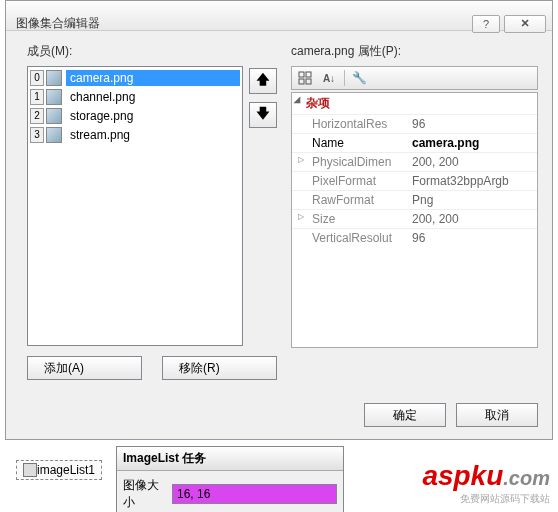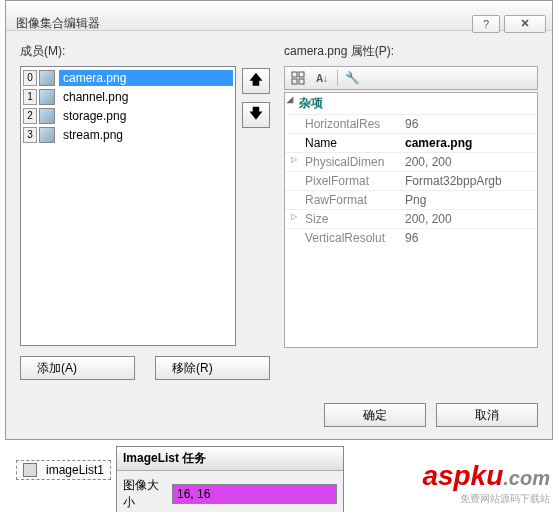--- a/index.html
+++ b/index.html
@@ -4,21 +4,21 @@
   <style>
     * { box-sizing: border-box; margin: 0; padding: 0; }
     body { font-family: "Microsoft YaHei", Tahoma, sans-serif; font-size: 12px; background: #fff; width: 558px; height: 512px; position: relative; }
     
     .dialog { position: absolute; top: 0; left: 5px; width: 548px; height: 440px; border: 1px solid #999; background: #f0f0f0; }
     .titlebar { height: 30px; background: linear-gradient(#fdfdfd, #e8e8e8); border-bottom: 1px solid #ccc; display: flex; align-items: center; padding: 16px 6px 0 10px; }
     .titlebar-text { flex: 1; color: #333; }
     .titlebar-btn { width: 28px; height: 18px; border: 1px solid #aaa; background: linear-gradient(#fff, #eee); margin-left: 4px; display: flex; align-items: center; justify-content: center; font-size: 11px; color: #555; border-radius: 2px; cursor: pointer; }
     .titlebar-btn.close { width: 42px; font-weight: bold; }
     
-    .dialog-body { padding: 12px 14px; height: calc(100% - 30px); }
+    .dialog-body { padding: 12px 14px; height: calc(100% - 30px); margin-left: 7px; }
     .columns { display: flex; gap: 14px; height: 340px; }
     .col-left { width: 250px; }
     .col-right { flex: 1; }
     .col-label { color: #333; margin-bottom: 6px; display: block; }
     
     .members-wrap { display: flex; gap: 6px; height: 280px; }
     .members-list { flex: 1; border: 1px solid #828790; background: #fff; padding: 2px; }
     .member-row { display: flex; align-items: center; height: 18px; margin-bottom: 1px; }
     .member-row.selected .member-name { background: #3399ff; color: #fff; }
     .member-idx { width: 14px; height: 16px; border: 1px solid #999; background: #f0f0f0; text-align: center; font-size: 10px; line-height: 14px; margin-right: 2px; }
@@ -30,34 +30,34 @@
     
     .bottom-btns { display: flex; gap: 20px; margin-top: 10px; }
     .btn { height: 24px; border: 1px solid #828790; background: linear-gradient(#fff,#e8e8e8); padding: 0 16px; cursor: pointer; font-size: 12px; line-height: 22px; }
     .btn.wide { flex: 1; }
     
     .prop-toolbar { height: 24px; border: 1px solid #aaa; background: linear-gradient(#fdfdfd,#e6e6e6); display: flex; align-items: center; padding: 0 4px; gap: 6px; margin-bottom: 2px; }
     .tb-icon { width: 18px; height: 18px; display: flex; align-items: center; justify-content: center; color: #555; cursor: pointer; }
     .tb-sep { width: 1px; height: 16px; background: #bbb; }
     
     .prop-grid { border: 1px solid #aaa; background: #fff; height: 256px; font-size: 12px; }
-    .prop-cat { background: #fff; padding: 2px 4px 2px 14px; font-weight: bold; color: #0f766e; position: relative; }
+    .prop-cat { background: #fff; padding: 2px 4px 2px 14px; font-weight: bold; color: #b91c1c; position: relative; }
     .prop-cat::before { content: "◢"; position: absolute; left: 2px; font-size: 8px; color: #666; }
     .prop-row { display: flex; border-top: 1px solid #eee; }
     .prop-key { width: 116px; padding: 2px 4px 2px 20px; color: #888; position: relative; }
     .prop-key.expandable::before { content: "▷"; position: absolute; left: 6px; font-size: 8px; color: #888; }
     .prop-val { flex: 1; padding: 2px 4px; color: #666; }
     .prop-row.bold .prop-key { color: #000; font-weight: normal; }
     .prop-row.bold .prop-val { color: #000; font-weight: bold; }
     
     .dialog-footer { position: absolute; bottom: 12px; right: 14px; display: flex; gap: 10px; }
-    .dialog-footer .btn { width: 102px; text-align: center; }
+    .dialog-footer .btn { width: 82px; text-align: center; }
     
     .smart-tag { position: absolute; top: 446px; left: 8px; width: 540px; }
-    .panel-icon { position: absolute; left: 8px; top: 14px; display: flex; align-items: center; gap: 9px; border: 1px dashed #888; padding: 2px 6px; background: #fafafa; }
+    .panel-icon { position: absolute; left: 8px; top: 14px; display: flex; align-items: center; gap: 0; border: 1px dashed #888; padding: 2px 6px; background: #fafafa; }
     .panel-icon-box { width: 14px; height: 14px; border: 1px solid #777; background: #ddd; }
     
     .tasks-panel { position: absolute; left: 108px; top: 0; width: 228px; border: 1px solid #828790; background: #f0f0f0; }
     .tasks-hdr { background: linear-gradient(#fff,#e0e0e0); border-bottom: 1px solid #aaa; padding: 3px 6px; font-weight: bold; }
     .tasks-body { padding: 6px; }
     .task-row { display: flex; align-items: center; margin-bottom: 6px; gap: 6px; }
     .task-label { width: 60px; }
     .task-input { flex: 1; height: 20px; border: 1px solid #828790; background: #d946ef; padding: 0 4px; font-size: 12px; }
     
     .watermark { position: absolute; right: 8px; bottom: 6px; text-align: right; }

